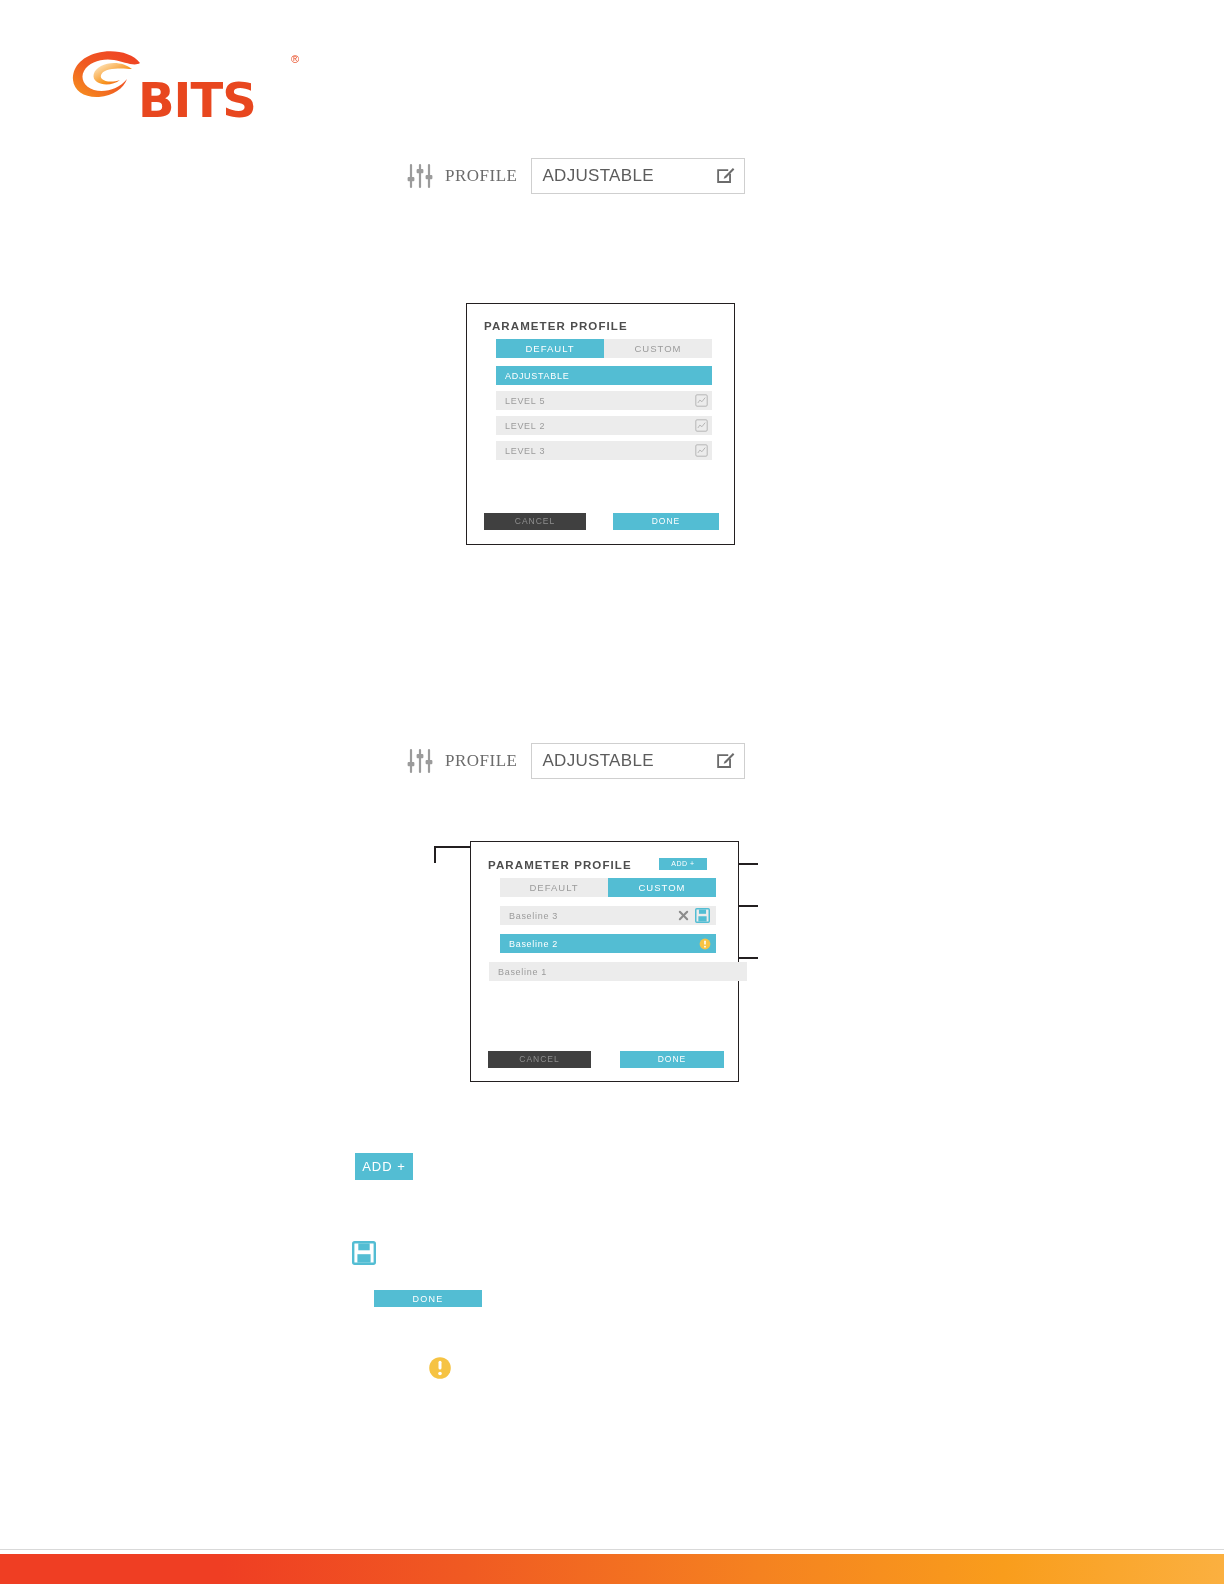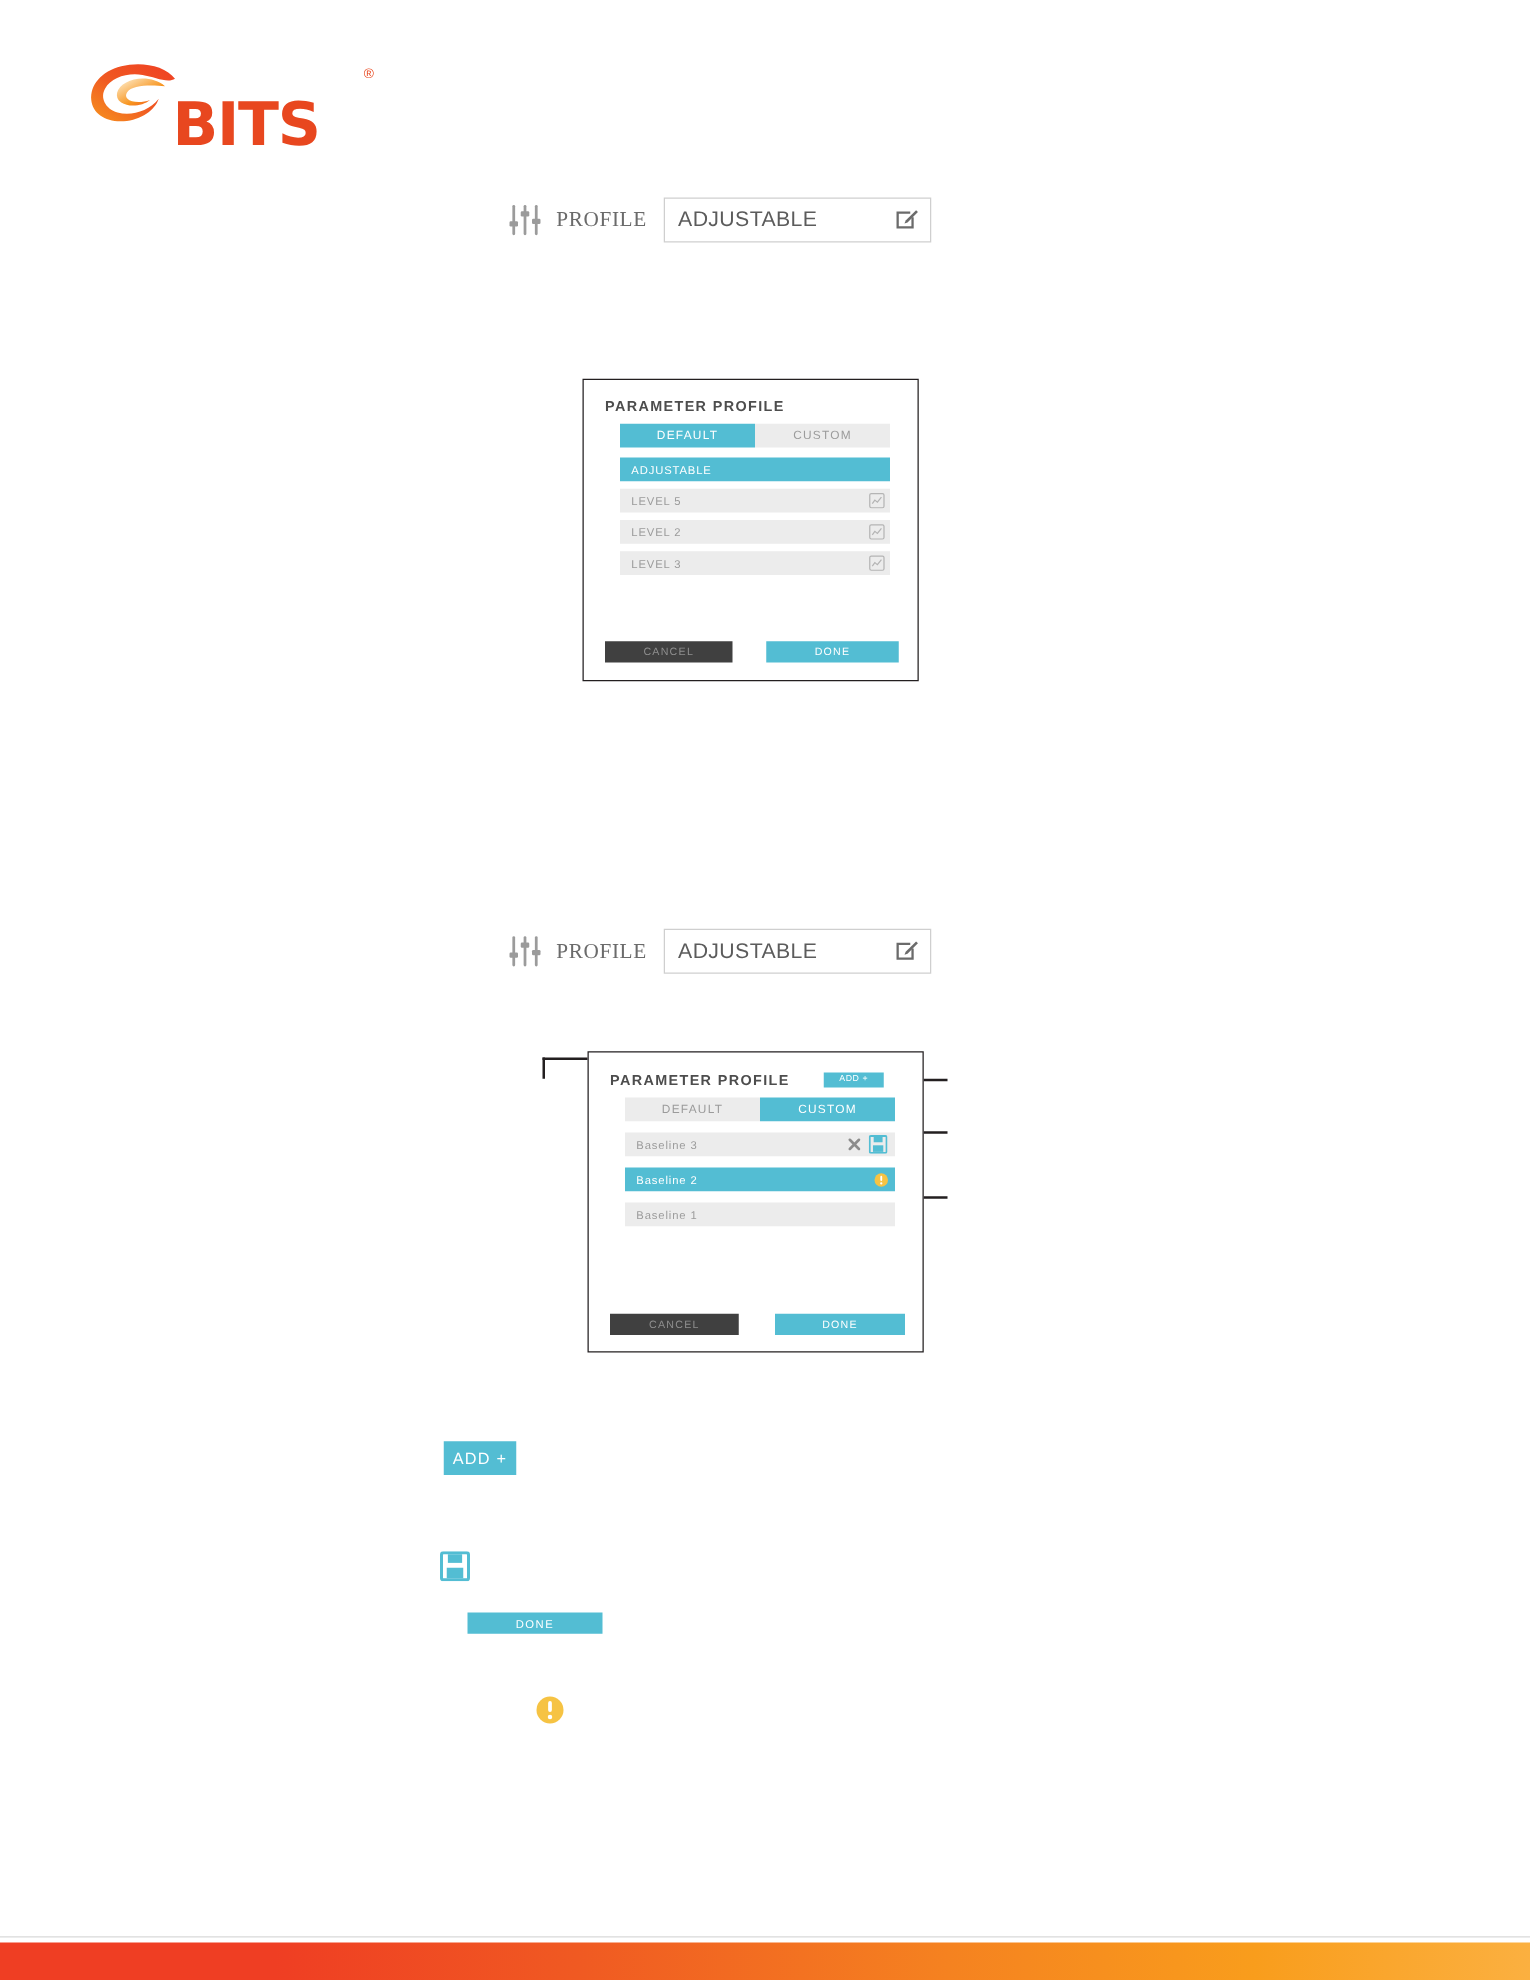--- a/index.html
+++ b/index.html
@@ -368,21 +368,21 @@
 
   <div class="row-item sel" style="left:29px; top:92px; width:216px;">
     <span>Baseline 2</span>
     <svg style="position:absolute; right:5px; top:4px; width:12px; height:12px;" viewBox="0 0 16 16">
       <circle cx="8" cy="8" r="7.2" fill="#f6c343"></circle>
       <rect x="7" y="3.4" width="2" height="5.6" rx="1" fill="#ffffff"></rect>
       <circle cx="8" cy="11.6" r="1.2" fill="#ffffff"></circle>
     </svg>
   </div>
 
-  <div class="row-item plain" style="left:29px; top:120px; width:216px;">
+  <div class="row-item plain" style="left:18px; top:120px; width:258px;">
     <span>Baseline 1</span>
   </div>
 
   <div class="btn cancel" style="left:17px; top:209px; width:103px;">CANCEL</div>
   <div class="btn done" style="left:149px; top:209px; width:104px;">DONE</div>
 </div>
 
 <div class="add-chip" style="left:355px; top:1153px; width:58px; height:27px;">ADD +</div>
 
 <svg style="position:absolute; left:352px; top:1241px; width:24px; height:24px;" viewBox="0 0 16 16">

